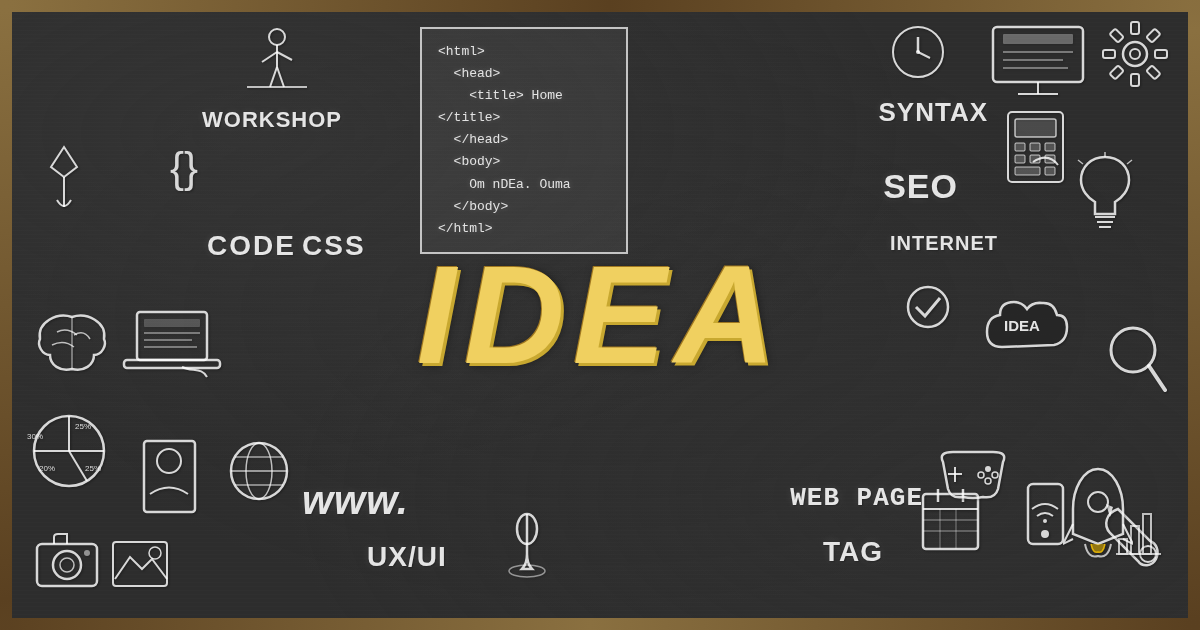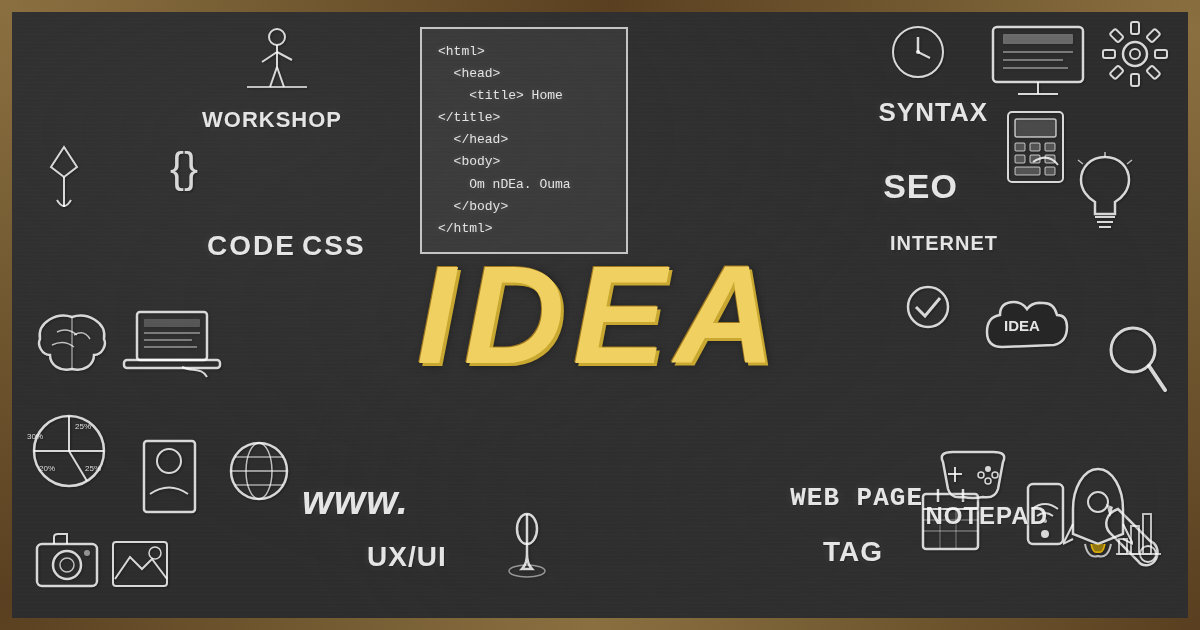--- a/index.html
+++ b/index.html
@@ -387,21 +387,20 @@
       <line x1="22" y1="20" x2="22" y2="35" stroke="rgba(255,255,255,0.82)" stroke-width="2"></line>
       <line x1="15" y1="27" x2="29" y2="27" stroke="rgba(255,255,255,0.82)" stroke-width="2"></line>
 
       <circle cx="55" cy="22" r="3" fill="rgba(255,255,255,0.82)"></circle>
       <circle cx="62" cy="28" r="3" fill="none" stroke="rgba(255,255,255,0.82)" stroke-width="1.5"></circle>
       <circle cx="48" cy="28" r="3" fill="none" stroke="rgba(255,255,255,0.82)" stroke-width="1.5"></circle>
       <circle cx="55" cy="34" r="3" fill="none" stroke="rgba(255,255,255,0.82)" stroke-width="1.5"></circle>
     </svg>
   </div>
 
-  <div class="chalk-text" style="top:490px; right:140px; font-size:24px;">NOTEPAD</div>
 
   <div class="icon-chalk" style="bottom:50px; right:55px;">
     <svg class="chalk" width="70" height="100" viewBox="0 0 70 100">
 
       <path d="M35,5 C20,5 10,25 10,45 L10,70 L35,80 L60,70 L60,45 C60,25 50,5 35,5 Z" fill="none" stroke="rgba(255,255,255,0.82)" stroke-width="2.5"></path>
 
       <circle cx="35" cy="38" r="10" fill="none" stroke="rgba(255,255,255,0.82)" stroke-width="2"></circle>
 
       <path d="M10,60 L0,80 L10,75" fill="none" stroke="rgba(255,255,255,0.82)" stroke-width="2"></path>
       <path d="M60,60 L70,80 L60,75" fill="none" stroke="rgba(255,255,255,0.82)" stroke-width="2"></path>

